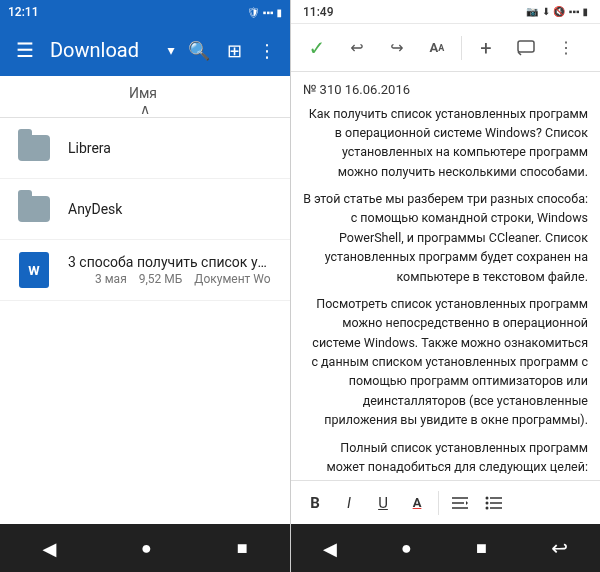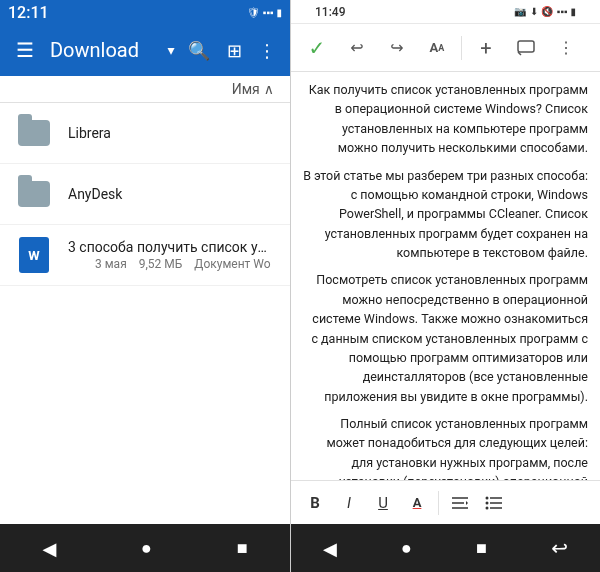--- a/index.html
+++ b/index.html
@@ -24,21 +24,21 @@
     .left-status-bar {
       height: 24px;
       background: #1565C0;
       display: flex;
       align-items: center;
       justify-content: space-between;
       padding: 0 8px;
     }
     .left-status-bar .time {
       color: #fff;
-      font-size: 16px;
+      font-size: 12px;
       font-weight: 500;
     }
     .left-status-bar .icons {
       display: flex;
       align-items: center;
       gap: 3px;
     }
     .left-status-bar .icons span {
       color: #fff;
       font-size: 10px;
@@ -73,27 +73,28 @@
       gap: 4px;
     }
     .left-toolbar .toolbar-icons span {
       color: #fff;
       font-size: 18px;
       padding: 6px;
       cursor: pointer;
     }
 
     .sort-bar {
-      height: 27px;
+      height: 42px;
       background: #fff;
       display: flex;
       align-items: center;
       justify-content: flex-end;
       padding: 0 16px;
       border-bottom: 1px solid #e0e0e0;
+      flex-direction: column;
     }
     .sort-bar .sort-label {
       font-size: 14px;
       color: #555;
       margin-right: 4px;
     }
     .sort-bar .sort-icon {
       font-size: 14px;
       color: #555;
     }
@@ -197,21 +198,21 @@
       flex-direction: column;
       background: #fff;
     }
 
     .right-status-bar {
       height: 24px;
       background: #fff;
       display: flex;
       align-items: center;
       justify-content: space-between;
-      padding: 0 24px;
+      padding: 0 12px;
       border-bottom: 1px solid #e8e8e8;
     }
     .right-status-bar .time {
       font-size: 12px;
       color: #333;
       font-weight: 500;
     }
     .right-status-bar .icons {
       display: flex;
       align-items: center;
@@ -433,20 +434,21 @@
     <div class="tb-icon">
       <svg width="18" height="16" viewBox="0 0 18 16" fill="none">
         <rect x="1" y="1" width="16" height="11" rx="2" stroke="#555" stroke-width="1.5" fill="none"></rect>
         <line x1="1" y1="12" x2="4" y2="15" stroke="#555" stroke-width="1.5"></line>
       </svg>
     </div>
     <div class="tb-icon">⋮</div>
   </div>
 
   <div class="doc-content">
+    <div class="doc-number">№ 310 16.06.2016</div>
     <div class="doc-paragraph">Как получить список установленных программ в операционной системе Windows? Список установленных на компьютере программ можно получить несколькими способами.</div>
     <div class="doc-paragraph">В этой статье мы разберем три разных способа: с помощью командной строки, Windows PowerShell, и программы CCleaner. Список установленных программ будет сохранен на компьютере в текстовом файле.</div>
     <div class="doc-paragraph">Посмотреть список установленных программ можно непосредственно в операционной системе Windows. Также можно ознакомиться с данным списком установленных программ с помощью программ оптимизаторов или деинсталляторов (все установленные приложения вы увидите в окне программы).</div>
     <div class="doc-paragraph">Полный список установленных программ может понадобиться для следующих целей: для установки нужных программ, после установки (переустановки) операционной системы Windows, после покупки нового компьютера для того, чтобы не забыть установить все необходимые приложения, для</div>
   </div>
 
   <div class="right-format-bar">
     <div class="fmt-btn bold">B</div>
     <div class="fmt-btn italic">I</div>
     <div class="fmt-btn underline">U</div>

